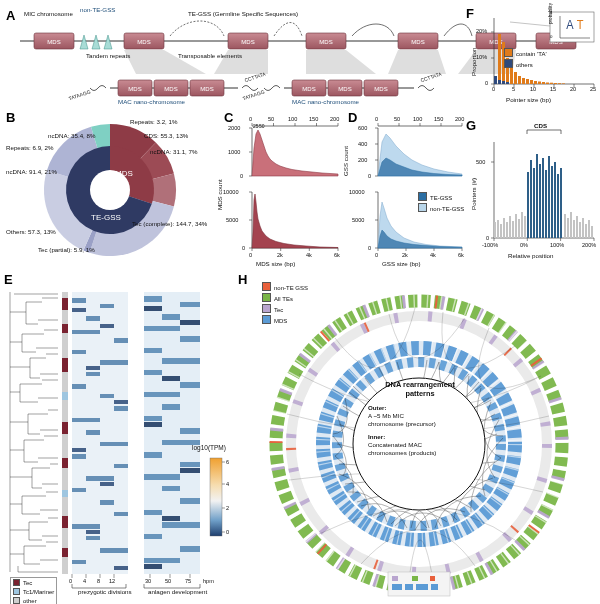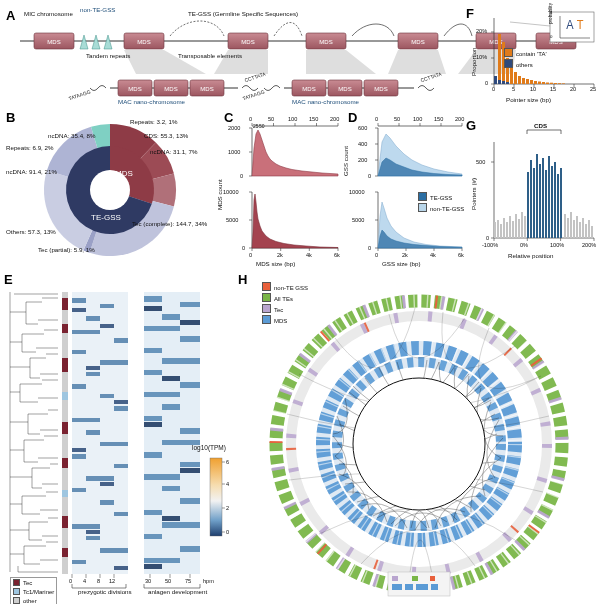--- a/index.html
+++ b/index.html
@@ -683,15 +683,25 @@
       </g>
     </svg>
 
     <div class="legend-box" style="left:24px;top:10px;">
       <div class="legrow"><span class="sw" style="background:#e8603c;"></span><span>non-TE GSS</span></div>
       <div class="legrow"><span class="sw" style="background:#7ab648;"></span><span>All TEs</span></div>
       <div class="legrow"><span class="sw" style="background:#b9a5cf;"></span><span>Tec</span></div>
       <div class="legrow"><span class="sw" style="background:#5b9bd5;"></span><span>MDS</span></div>
     </div>
 
+    <div style="position:absolute;left:120px;top:108px;width:124px;text-align:center;">
+      <div style="font-size:7.4px;font-weight:bold;line-height:9px;">DNA rearrangement</div>
+      <div style="font-size:7.4px;font-weight:bold;line-height:9px;margin-bottom:6px;">patterns</div>
+      <div style="font-size:6.2px;font-weight:bold;line-height:8px;text-align:left;padding-left:10px;">Outer:</div>
+      <div style="font-size:6.2px;line-height:8px;text-align:left;padding-left:10px;">A ~5 Mb MIC</div>
+      <div style="font-size:6.2px;line-height:8px;text-align:left;padding-left:10px;margin-bottom:5px;">chromosome (precursor)</div>
+      <div style="font-size:6.2px;font-weight:bold;line-height:8px;text-align:left;padding-left:10px;">Inner:</div>
+      <div style="font-size:6.2px;line-height:8px;text-align:left;padding-left:10px;">Concatenated MAC</div>
+      <div style="font-size:6.2px;line-height:8px;text-align:left;padding-left:10px;">chromosomes (products)</div>
+    </div>
   </div>
 
 </div>
 
 </body></html>

